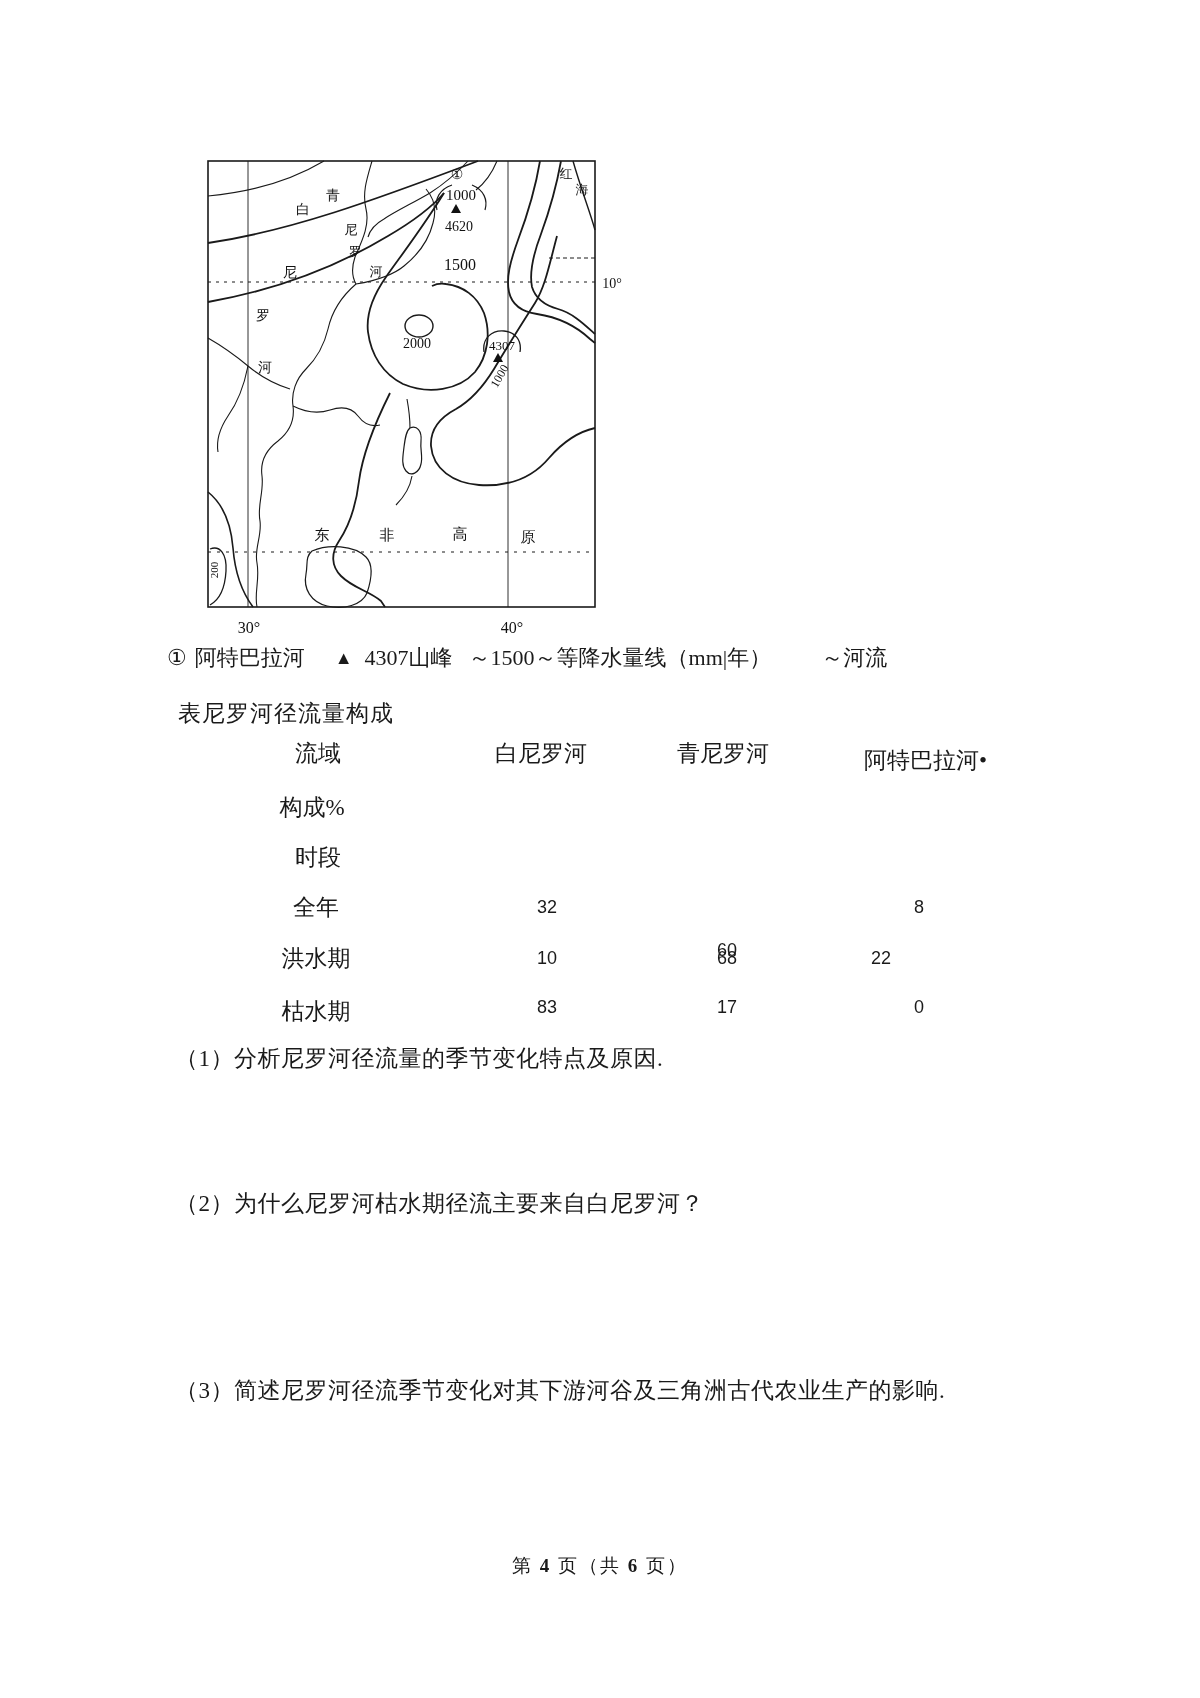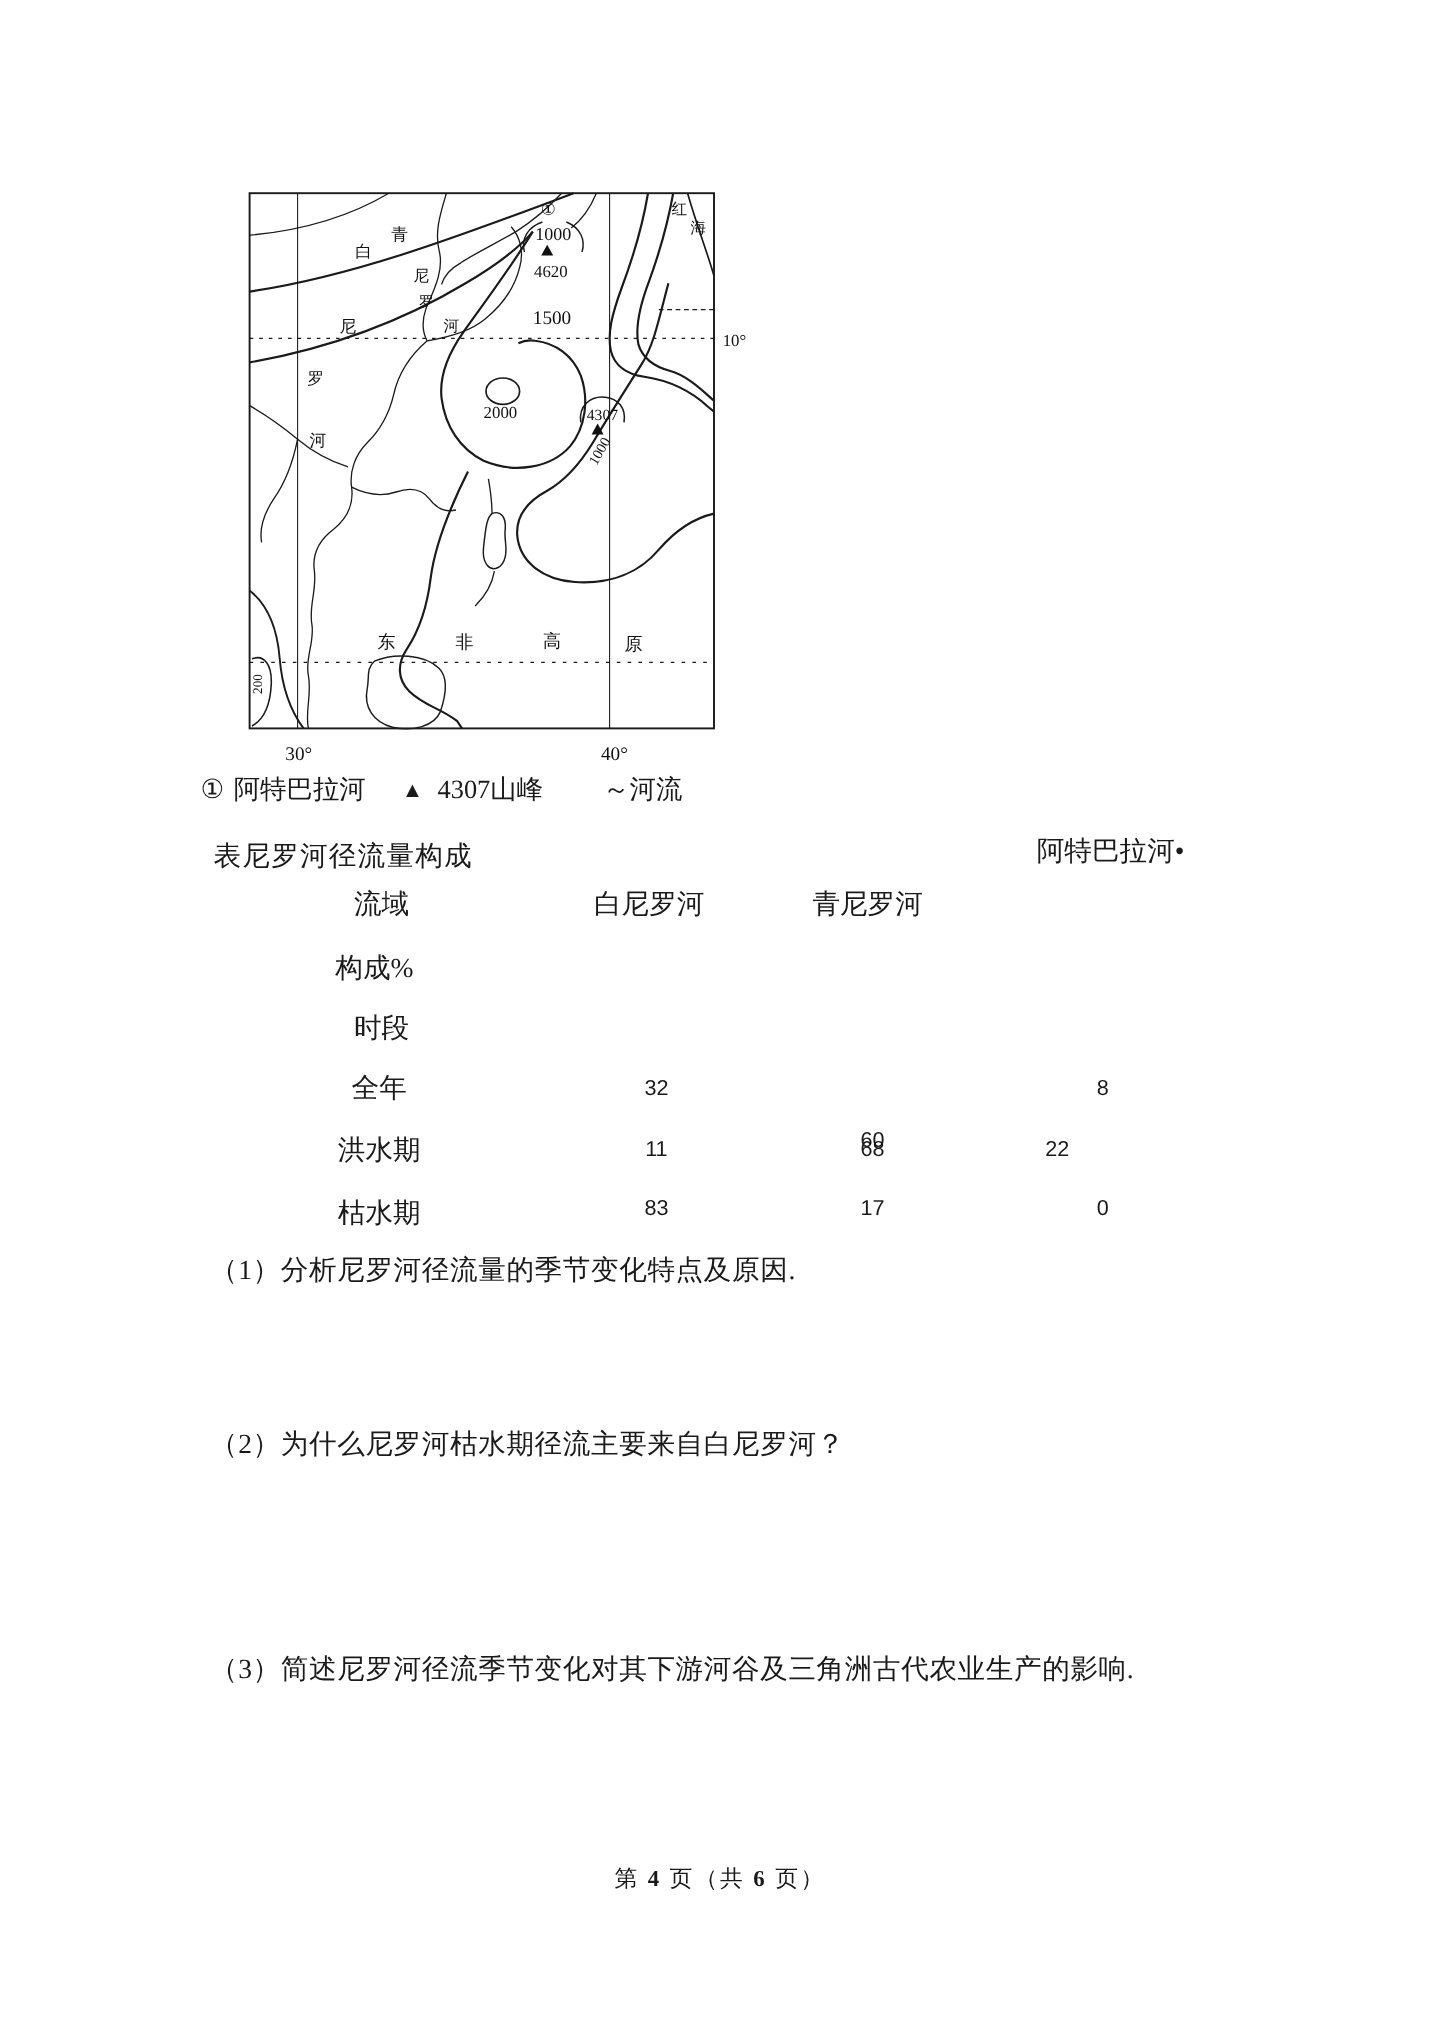--- a/index.html
+++ b/index.html
@@ -108,42 +108,43 @@
       <text x="249" y="633" font-size="16">30°</text>
       <text x="512" y="633" font-size="16">40°</text>
     </svg>
 </div>
 
 <div class="legend">
   <span>①</span>
   <span class="lg-river">阿特巴拉河</span>
   <span class="lg-tri">▲</span>
   <span class="lg-peak">4307山峰</span>
+  <span class="lg-iso">～1500～等降水量线（mm|年）</span>
   <span class="lg-riverline">～河流</span>
 </div>
 
 <div class="doc-title">表尼罗河径流量构成</div>
 
 <div>
   <div class="cell" style="left:318px;top:753px;">流域</div>
   <div class="cell" style="left:541px;top:753px;">白尼罗河</div>
   <div class="cell" style="left:723px;top:753px;">青尼罗河</div>
-  <div class="cell" style="left:913px;top:709px;padding-left:25px;">阿特巴拉河•</div>
+  <div class="cell" style="left:913px;top:760px;padding-left:25px;">阿特巴拉河•</div>
   <div class="cell" style="left:312px;top:807px;">构成%</div>
   <div class="cell" style="left:318px;top:857px;">时段</div>
 
   <div>
     <div class="cell" style="left:316px;top:907px;">全年</div>
     <div class="cell num" style="left:547px;top:907px;">32</div>
     <div class="cell num" style="left:727px;top:950px;">60</div>
     <div class="cell num" style="left:919px;top:907px;">8</div>
   </div>
   <div>
     <div class="cell" style="left:316px;top:958px;">洪水期</div>
-    <div class="cell num" style="left:547px;top:958px;">11</div>
+    <div class="cell num" style="left:547px;top:958px;">10</div>
     <div class="cell num" style="left:727px;top:958px;">68</div>
     <div class="cell num" style="left:881px;top:958px;">22</div>
   </div>
   <div>
     <div class="cell" style="left:316px;top:1011px;">枯水期</div>
     <div class="cell num" style="left:547px;top:1007px;">83</div>
     <div class="cell num" style="left:727px;top:1007px;">17</div>
     <div class="cell num" style="left:919px;top:1007px;">0</div>
   </div>
 </div>

